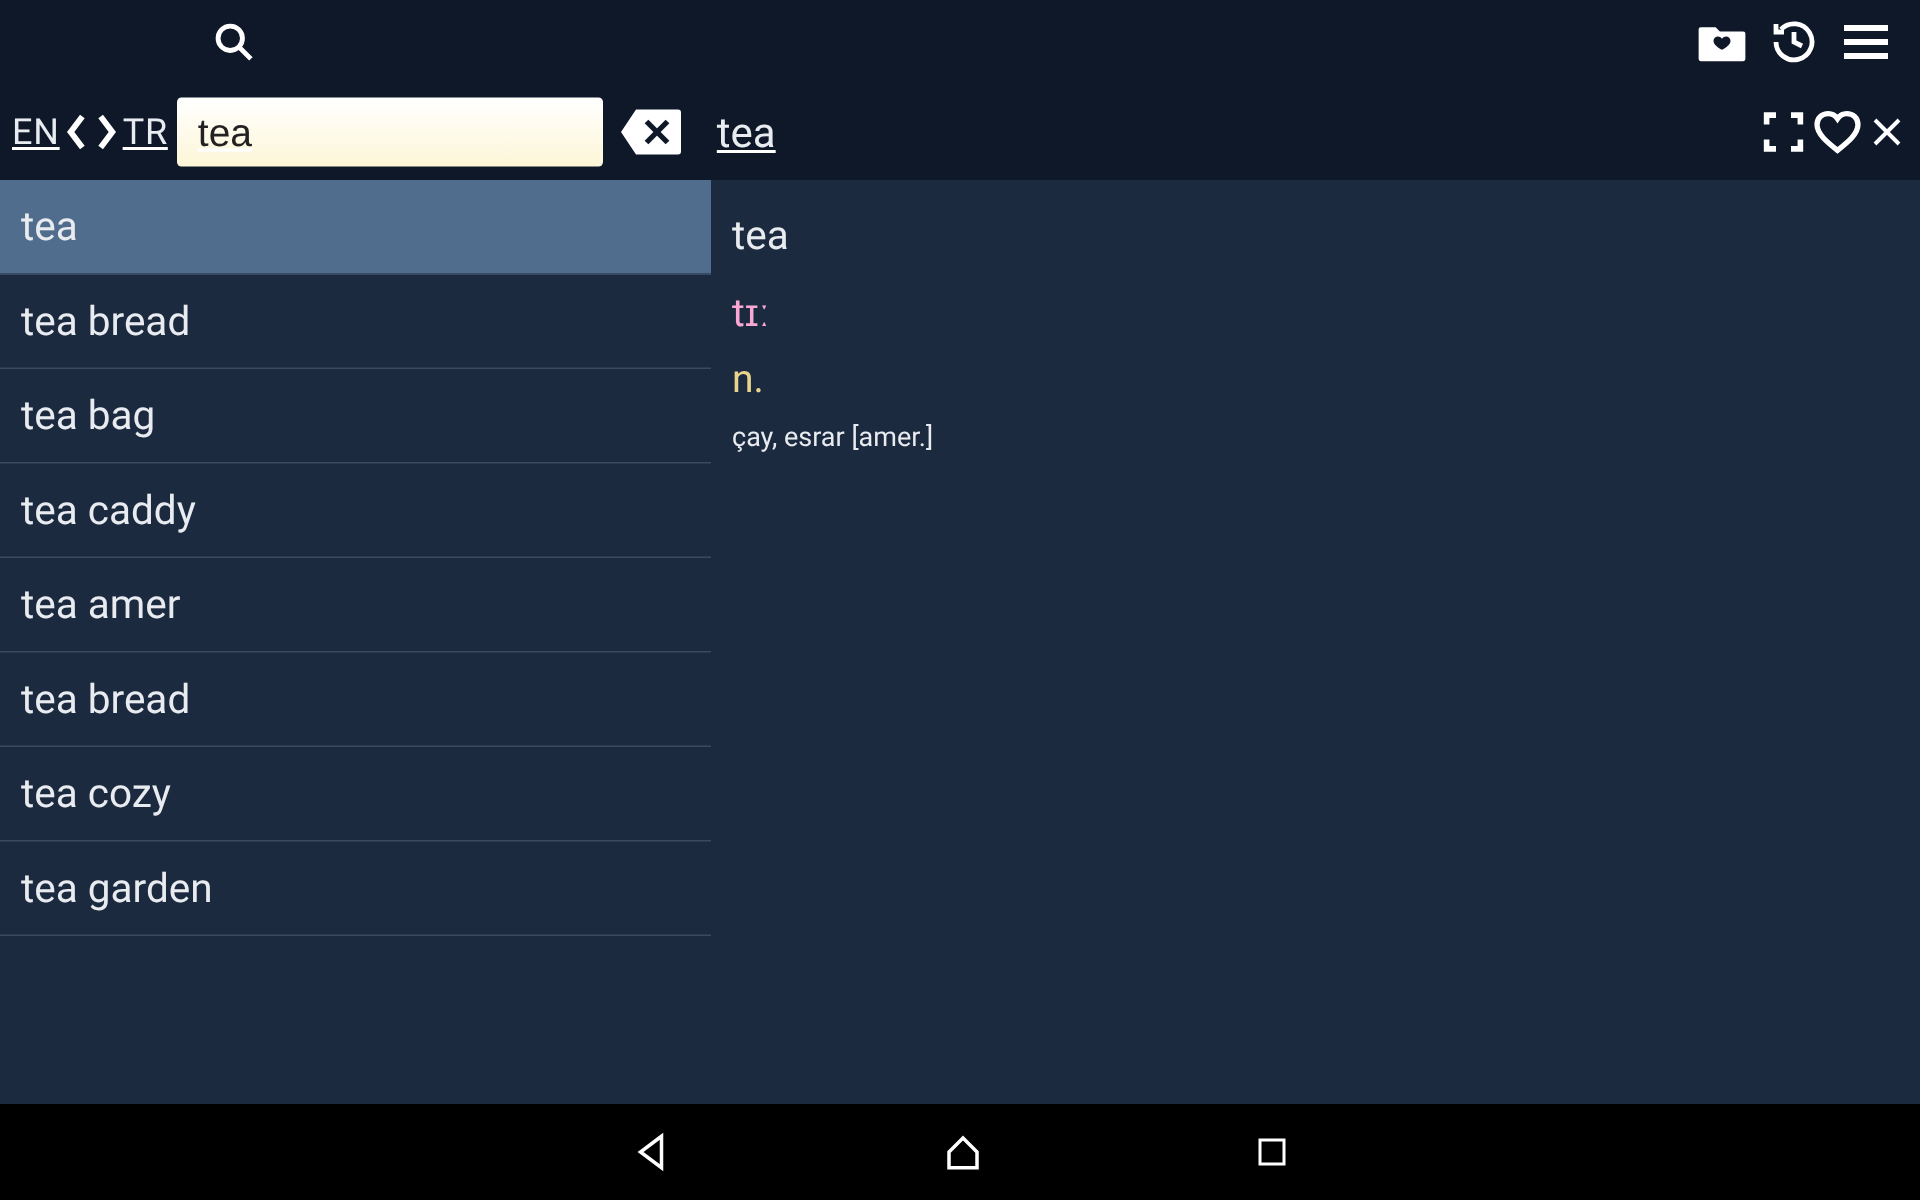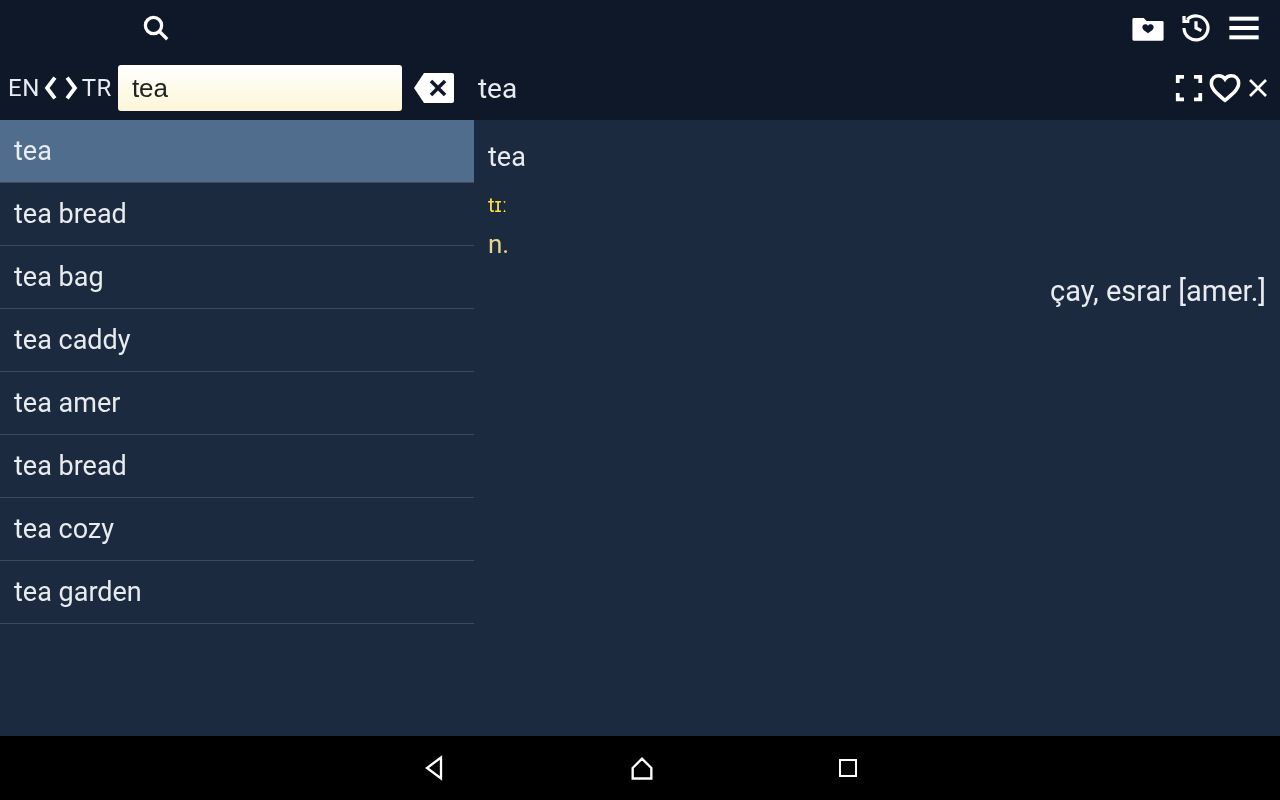--- a/index.html
+++ b/index.html
@@ -17,20 +17,21 @@
 .topbar .spacer { flex: 1; }
 .topbar .icon-btn { width: 48px; height: 48px; display: flex; align-items: center; justify-content: center; cursor: pointer; }
 
 .searchbar {
   height: 64px;
   background: #0e1829;
   display: flex;
   align-items: center;
   padding: 0 8px;
   position: relative;
+  text-decoration: underline;
 }
 .lang-pair { display: flex; align-items: center; gap: 2px; font-size: 24px; color: #e8ebef; margin-right: 6px; }
 .lang-left, .lang-right { letter-spacing: 0.5px; }
 .chev { display: inline-flex; }
 .search-input {
   width: 284px;
   height: 46px;
   border: none;
   border-radius: 3px;
   background: linear-gradient(#ffffff, #fdf6d7);
@@ -66,23 +67,23 @@
 .list-item.selected { background: #516d8e; }
 
 .detail {
   flex: 1;
   padding: 18px 14px;
   font-size: 27px;
   color: #e8ebef;
   line-height: 1.45;
 }
 .detail .word { font-size: 27px; margin-bottom: 14px; }
-.detail .pron { color: #fde047; font-size: 20px; margin-bottom: 6px; }
+.detail .pron { color: #f9a8d4; font-size: 26px; margin-bottom: 6px; }
 .detail .pos { color: #e8d48a; font-size: 26px; margin-bottom: 6px; }
-.detail .def { color: #e8ebef; font-size: 29px; text-align: right; }
+.detail .def { color: #e8ebef; font-size: 18px; }
 
 .navbar {
   height: 64px;
   background: #000;
   display: flex;
   align-items: center;
   justify-content: center;
   gap: 180px;
 }
 .navbar .nav-btn { cursor: pointer; display:flex; align-items:center; justify-content:center; }

